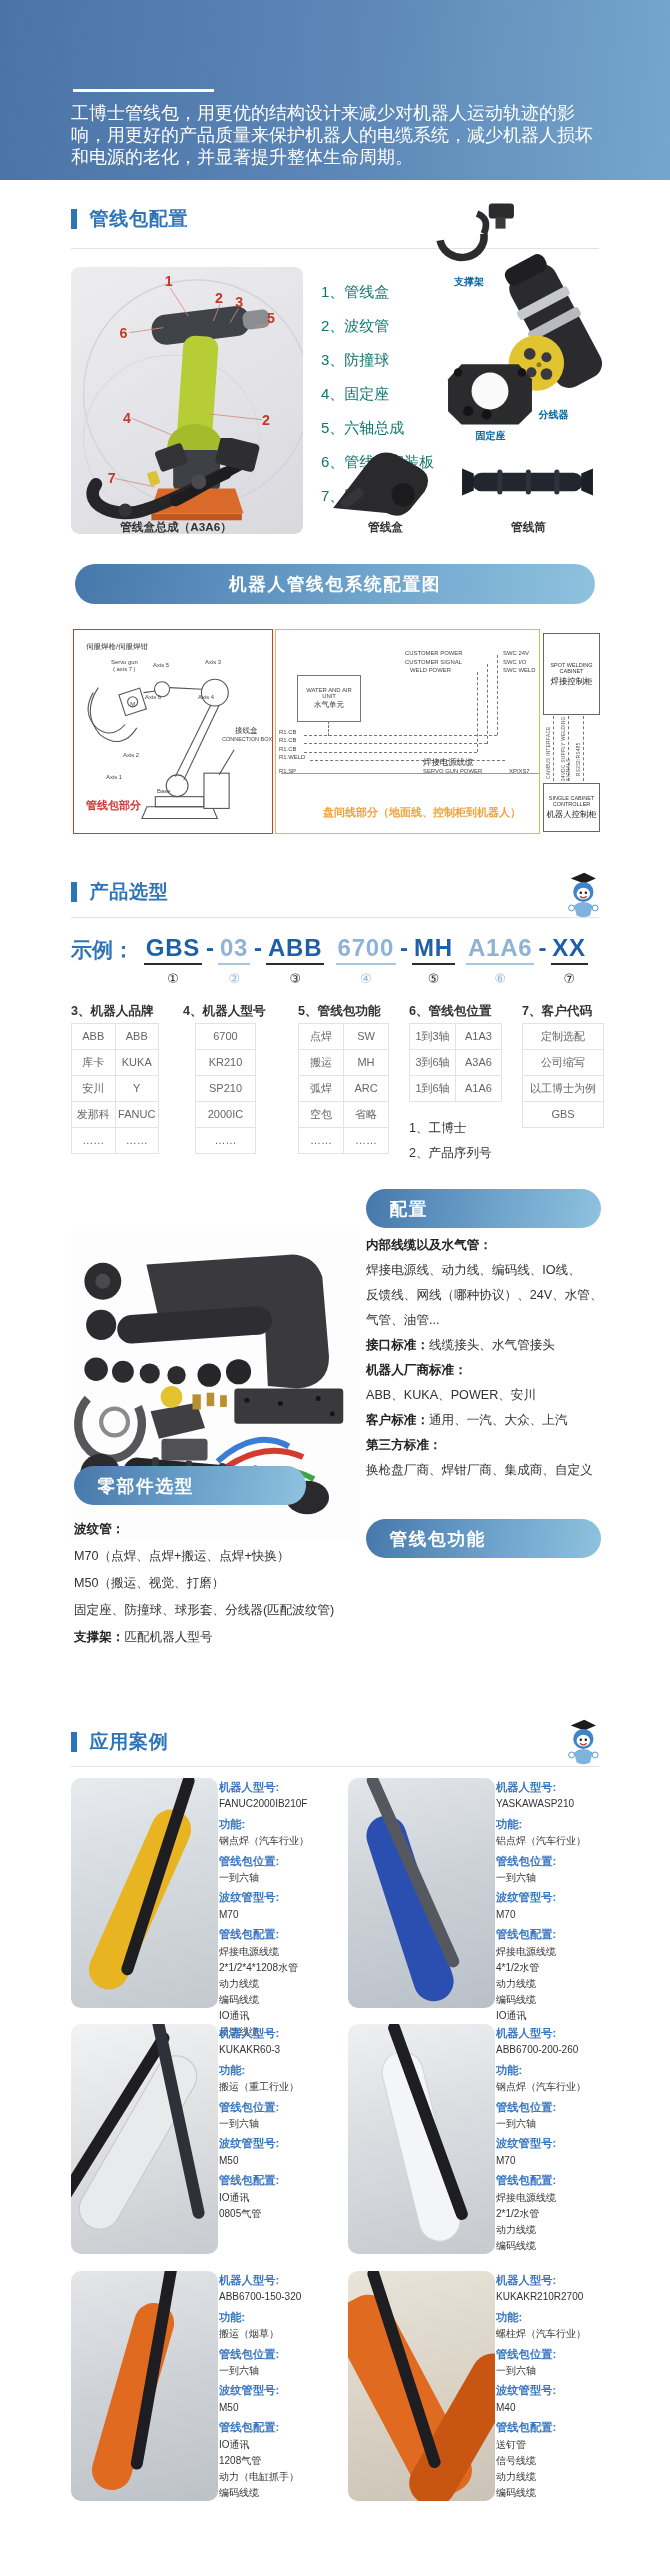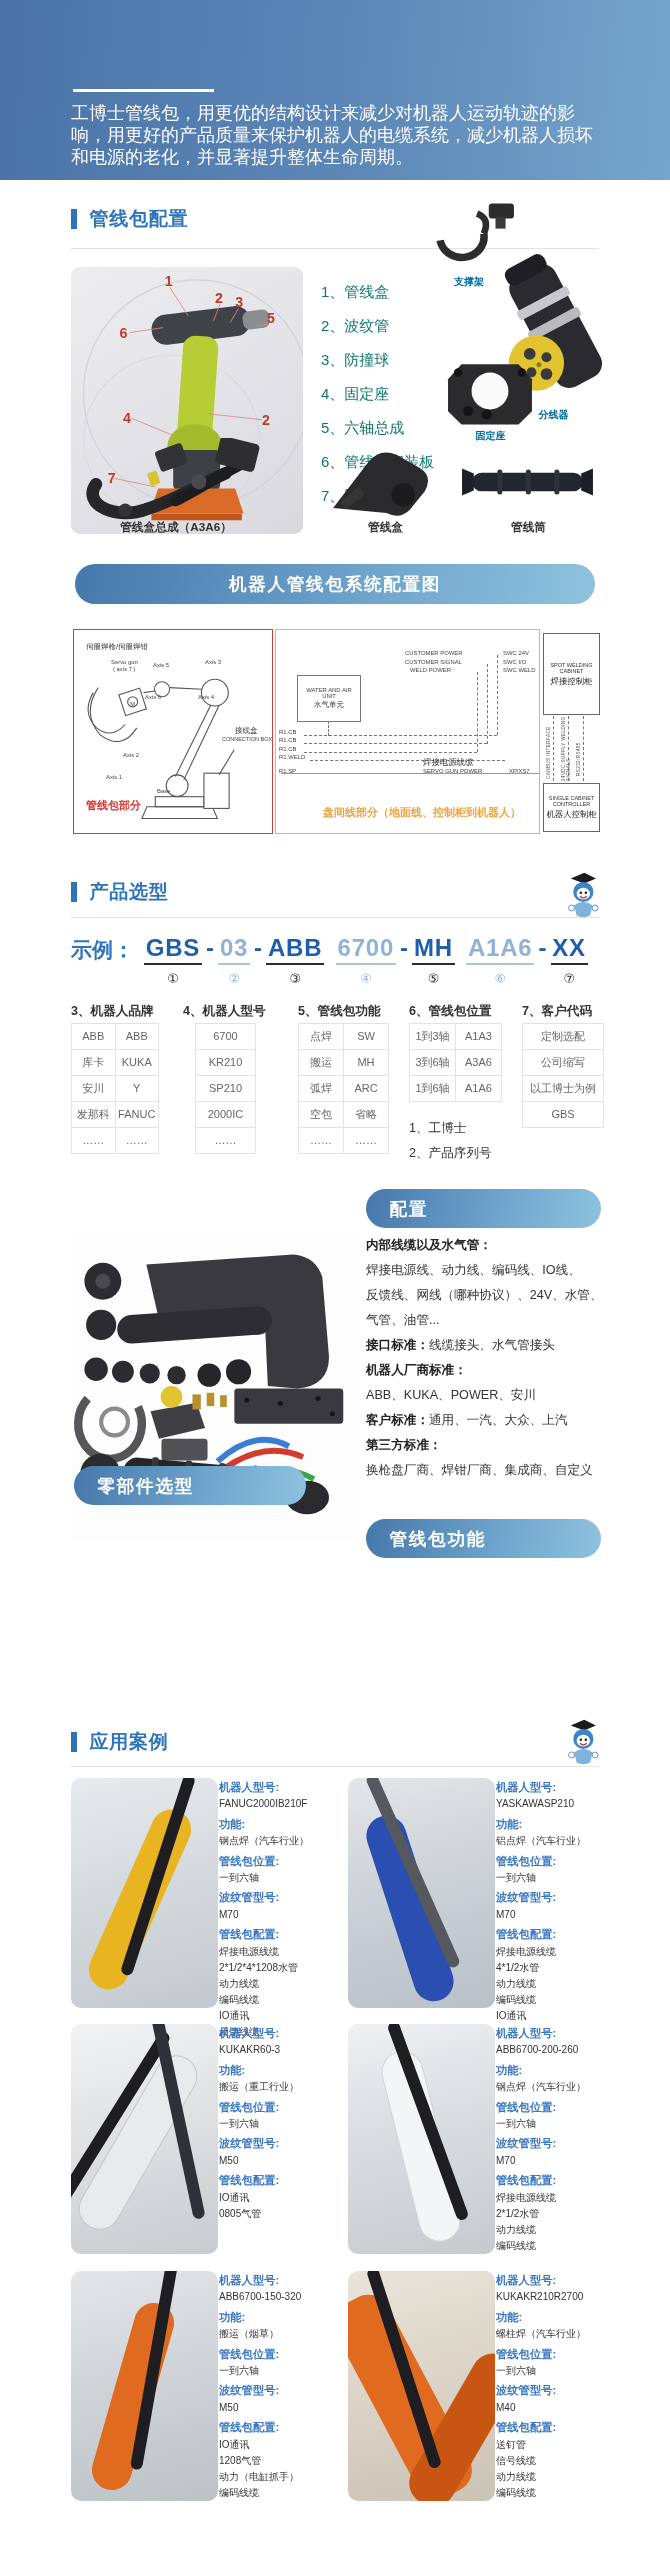--- a/index.html
+++ b/index.html
@@ -539,20 +539,28 @@
       <div class="ln"><b>机器人厂商标准：</b><span></span></div>
       <div class="ln"><b></b><span>ABB、KUKA、POWER、安川</span></div>
       <div class="ln"><b>客户标准：</b><span>通用、一汽、大众、上汽</span></div>
       <div class="ln"><b>第三方标准：</b><span></span></div>
       <div class="ln"><b></b><span>换枪盘厂商、焊钳厂商、集成商、自定义</span></div>
     </div>
 
   <div class="pill pill-left" style="left:74px;top:1466px;width:208px;height:39px;">
     <span>零部件选型</span>
   </div>
+  <div class="txtcol" style="left:74px;top:1516px;width:285px;">
+
+  <div class="ln" style="line-height:27px;"><b>波纹管：</b><span></span></div>
+      <div class="ln" style="line-height:27px;"><b></b><span>M70（点焊、点焊+搬运、点焊+快换）</span></div>
+      <div class="ln" style="line-height:27px;"><b></b><span>M50（搬运、视觉、打磨）</span></div>
+      <div class="ln" style="line-height:27px;"><b></b><span>固定座、防撞球、球形套、分线器(匹配波纹管)</span></div>
+      <div class="ln" style="line-height:27px;"><b>支撑架：</b><span>匹配机器人型号</span></div>
+    </div>
 
   <div class="pill pill-left" style="left:366px;top:1519px;width:211px;height:39px;">
     <span>管线包功能</span>
   </div>
 
   <div class="sec-head abs" style="left:71px;top:1729px;width:528px;">
     <div class="sec-bar"></div>
     <div class="sec-title">应用案例</div>
   </div>
   <div class="sec-rule abs" style="top:1766px;"></div>

